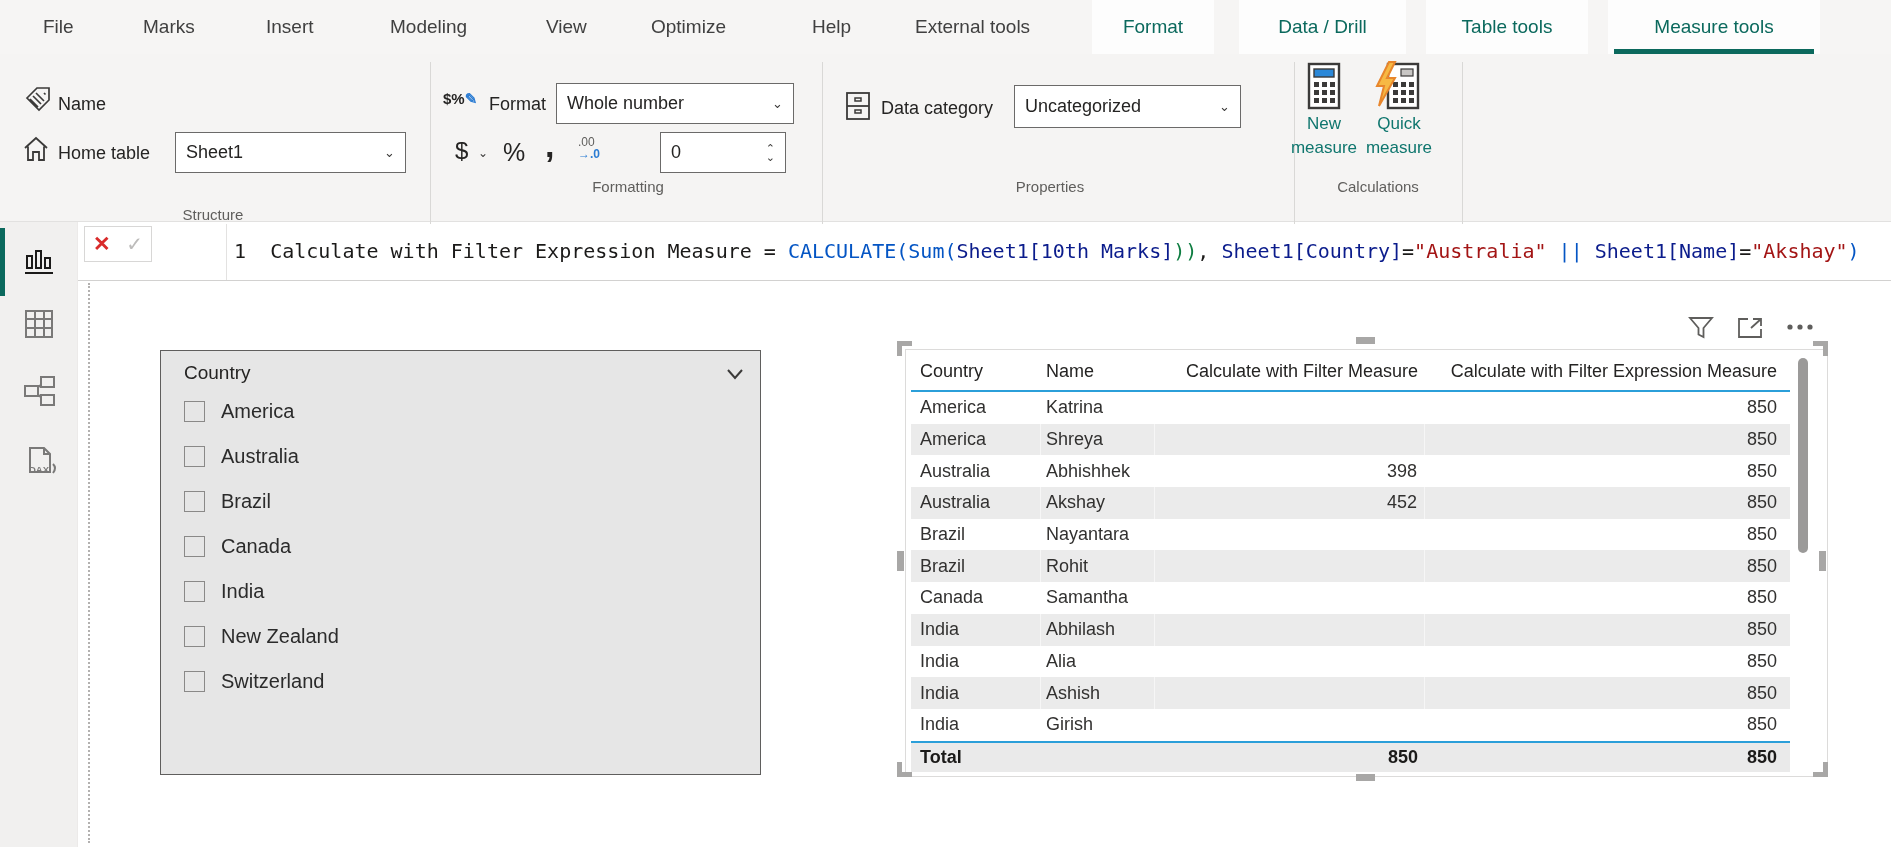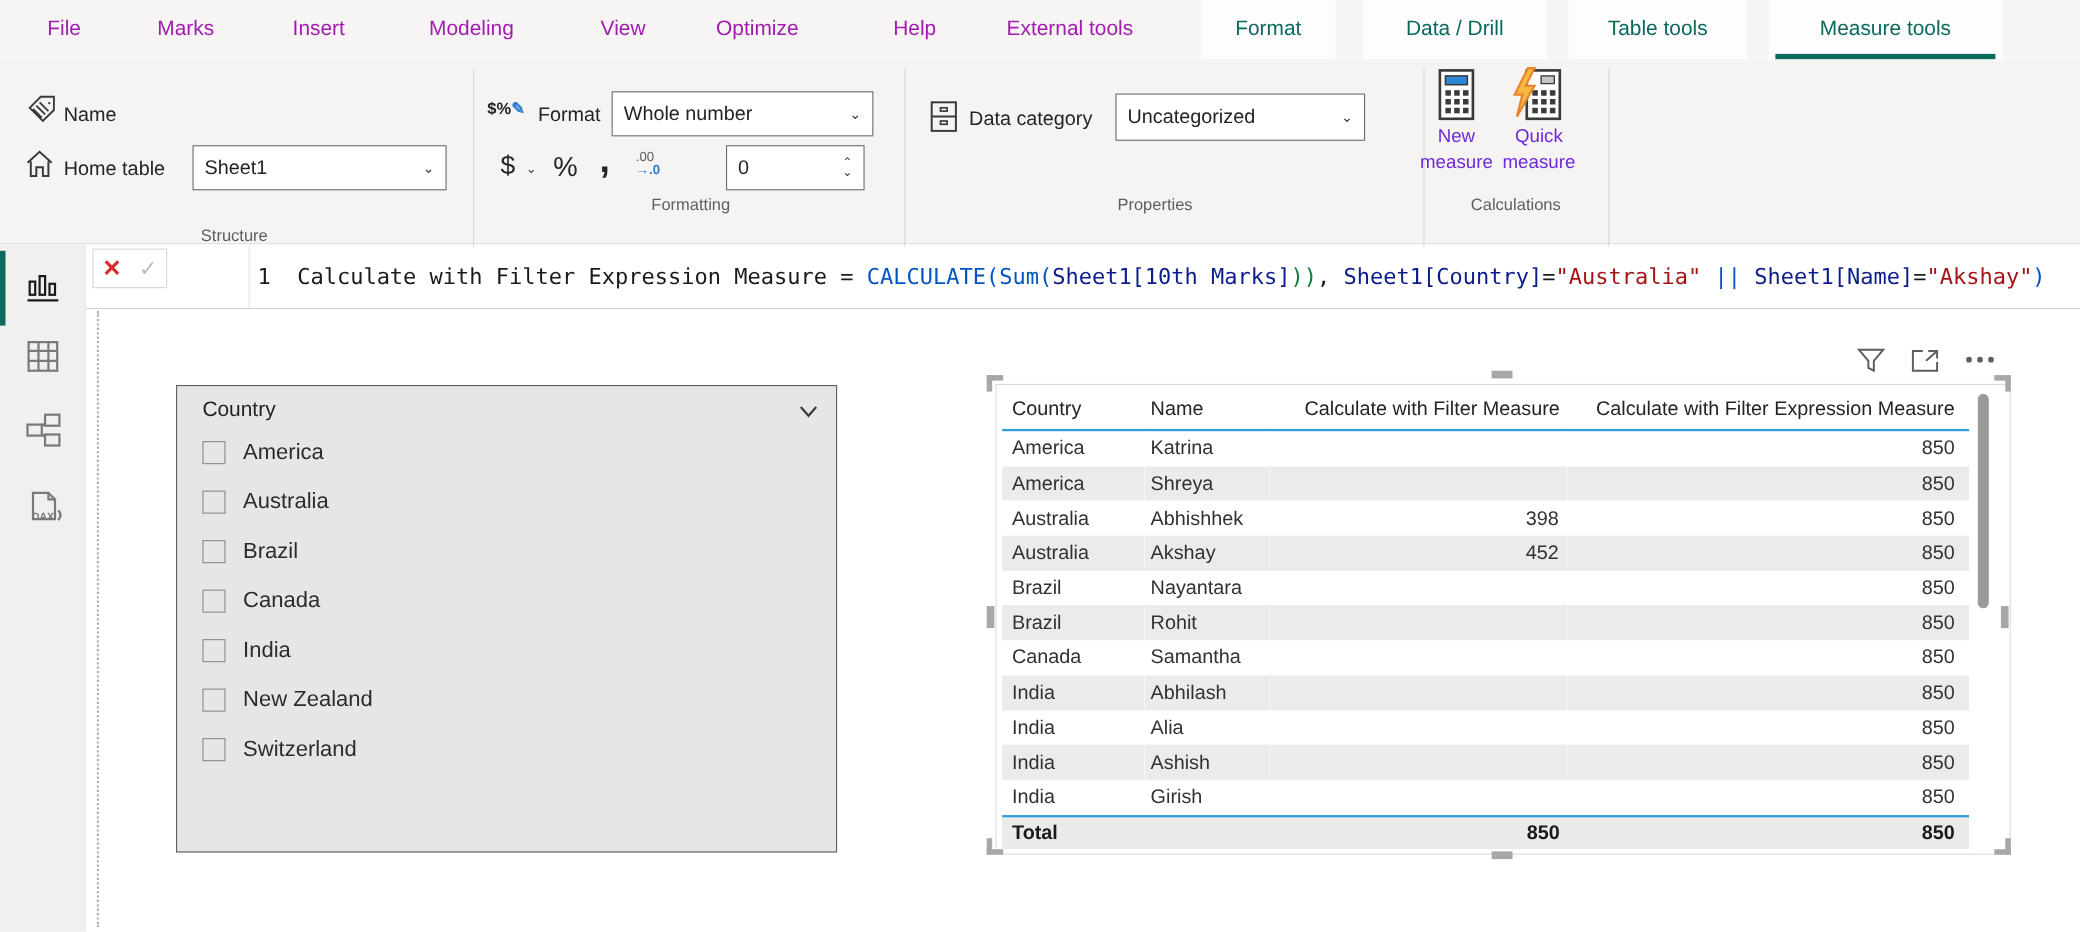--- a/index.html
+++ b/index.html
@@ -4,21 +4,21 @@
 <style>
   * { margin:0; padding:0; box-sizing:border-box; }
   html,body { width:1891px; height:847px; overflow:hidden; background:#fff;
               font-family:"Liberation Sans", sans-serif; }
   .abs { position:absolute; }
   #stage { position:relative; width:1891px; height:847px; background:#fff; }
 
   
   #menubar { left:0; top:0; width:1891px; height:54px; background:#f6f5f4; }
   .menu-item { position:absolute; top:0; height:54px; display:flex; align-items:center;
-               font-size:19px; color:#a21caf; cursor:pointer; white-space:nowrap; }
+               font-size:19px; color:#404040; cursor:pointer; white-space:nowrap; }
   .ctx-tab { position:absolute; top:0; height:54px; background:#fdfdfd; display:flex;
              align-items:center; justify-content:center; font-size:19px; color:#0b695d;
              cursor:pointer; white-space:nowrap; }
   .ctx-tab.active { font-weight:400; }
   .ctx-tab.active::after { content:""; position:absolute; left:6px; right:6px; bottom:0;
              height:5px; background:#0b695d; }
 
   
   #ribbon { left:0; top:54px; width:1891px; height:168px; background:#f5f4f3;
             border-bottom:1px solid #e2e1e0; }
@@ -26,21 +26,21 @@
   .rb-input { position:absolute; background:#fff; border:1px solid #6b6a69; font-size:18px;
               color:#252423; display:flex; align-items:center; padding:0 10px; }
   .rb-input .val { flex:1; overflow:hidden; white-space:nowrap; }
   .rb-chev { font-size:13px; color:#3b3a39; margin-left:6px; }
   .rb-divider { position:absolute; top:8px; height:200px; width:1px; background:#d9d8d6; }
   .rb-section { position:absolute; top:124px; font-size:15px; color:#5f5e5c;
                 transform:translateX(-50%); white-space:nowrap; }
   .rb-symbol { position:absolute; color:#252423; cursor:pointer; }
   .big-btn { position:absolute; width:66px; top:6px; height:116px; display:flex;
              flex-direction:column; align-items:center; cursor:pointer; }
-  .big-btn .cap { font-size:17px; color:#6d28d9; line-height:24px; text-align:center; }
+  .big-btn .cap { font-size:17px; color:#0f766e; line-height:24px; text-align:center; }
   .spinner-arrows { display:flex; flex-direction:column; font-size:11px; line-height:9px;
                     color:#3b3a39; margin-left:auto; }
   .dec-icon { position:absolute; font-size:12px; color:#5f5e5c; line-height:12px;
               text-align:left; cursor:pointer; }
   .dec-icon .arrow { color:#2b7cd3; font-weight:bold; }
 
   
   #formulabar { left:78px; top:224px; width:1813px; height:57px; background:#fff;
                 border-bottom:1px solid #d2d1d0; }
   #fx-btns { position:absolute; left:6px; top:2px; width:68px; height:36px;

